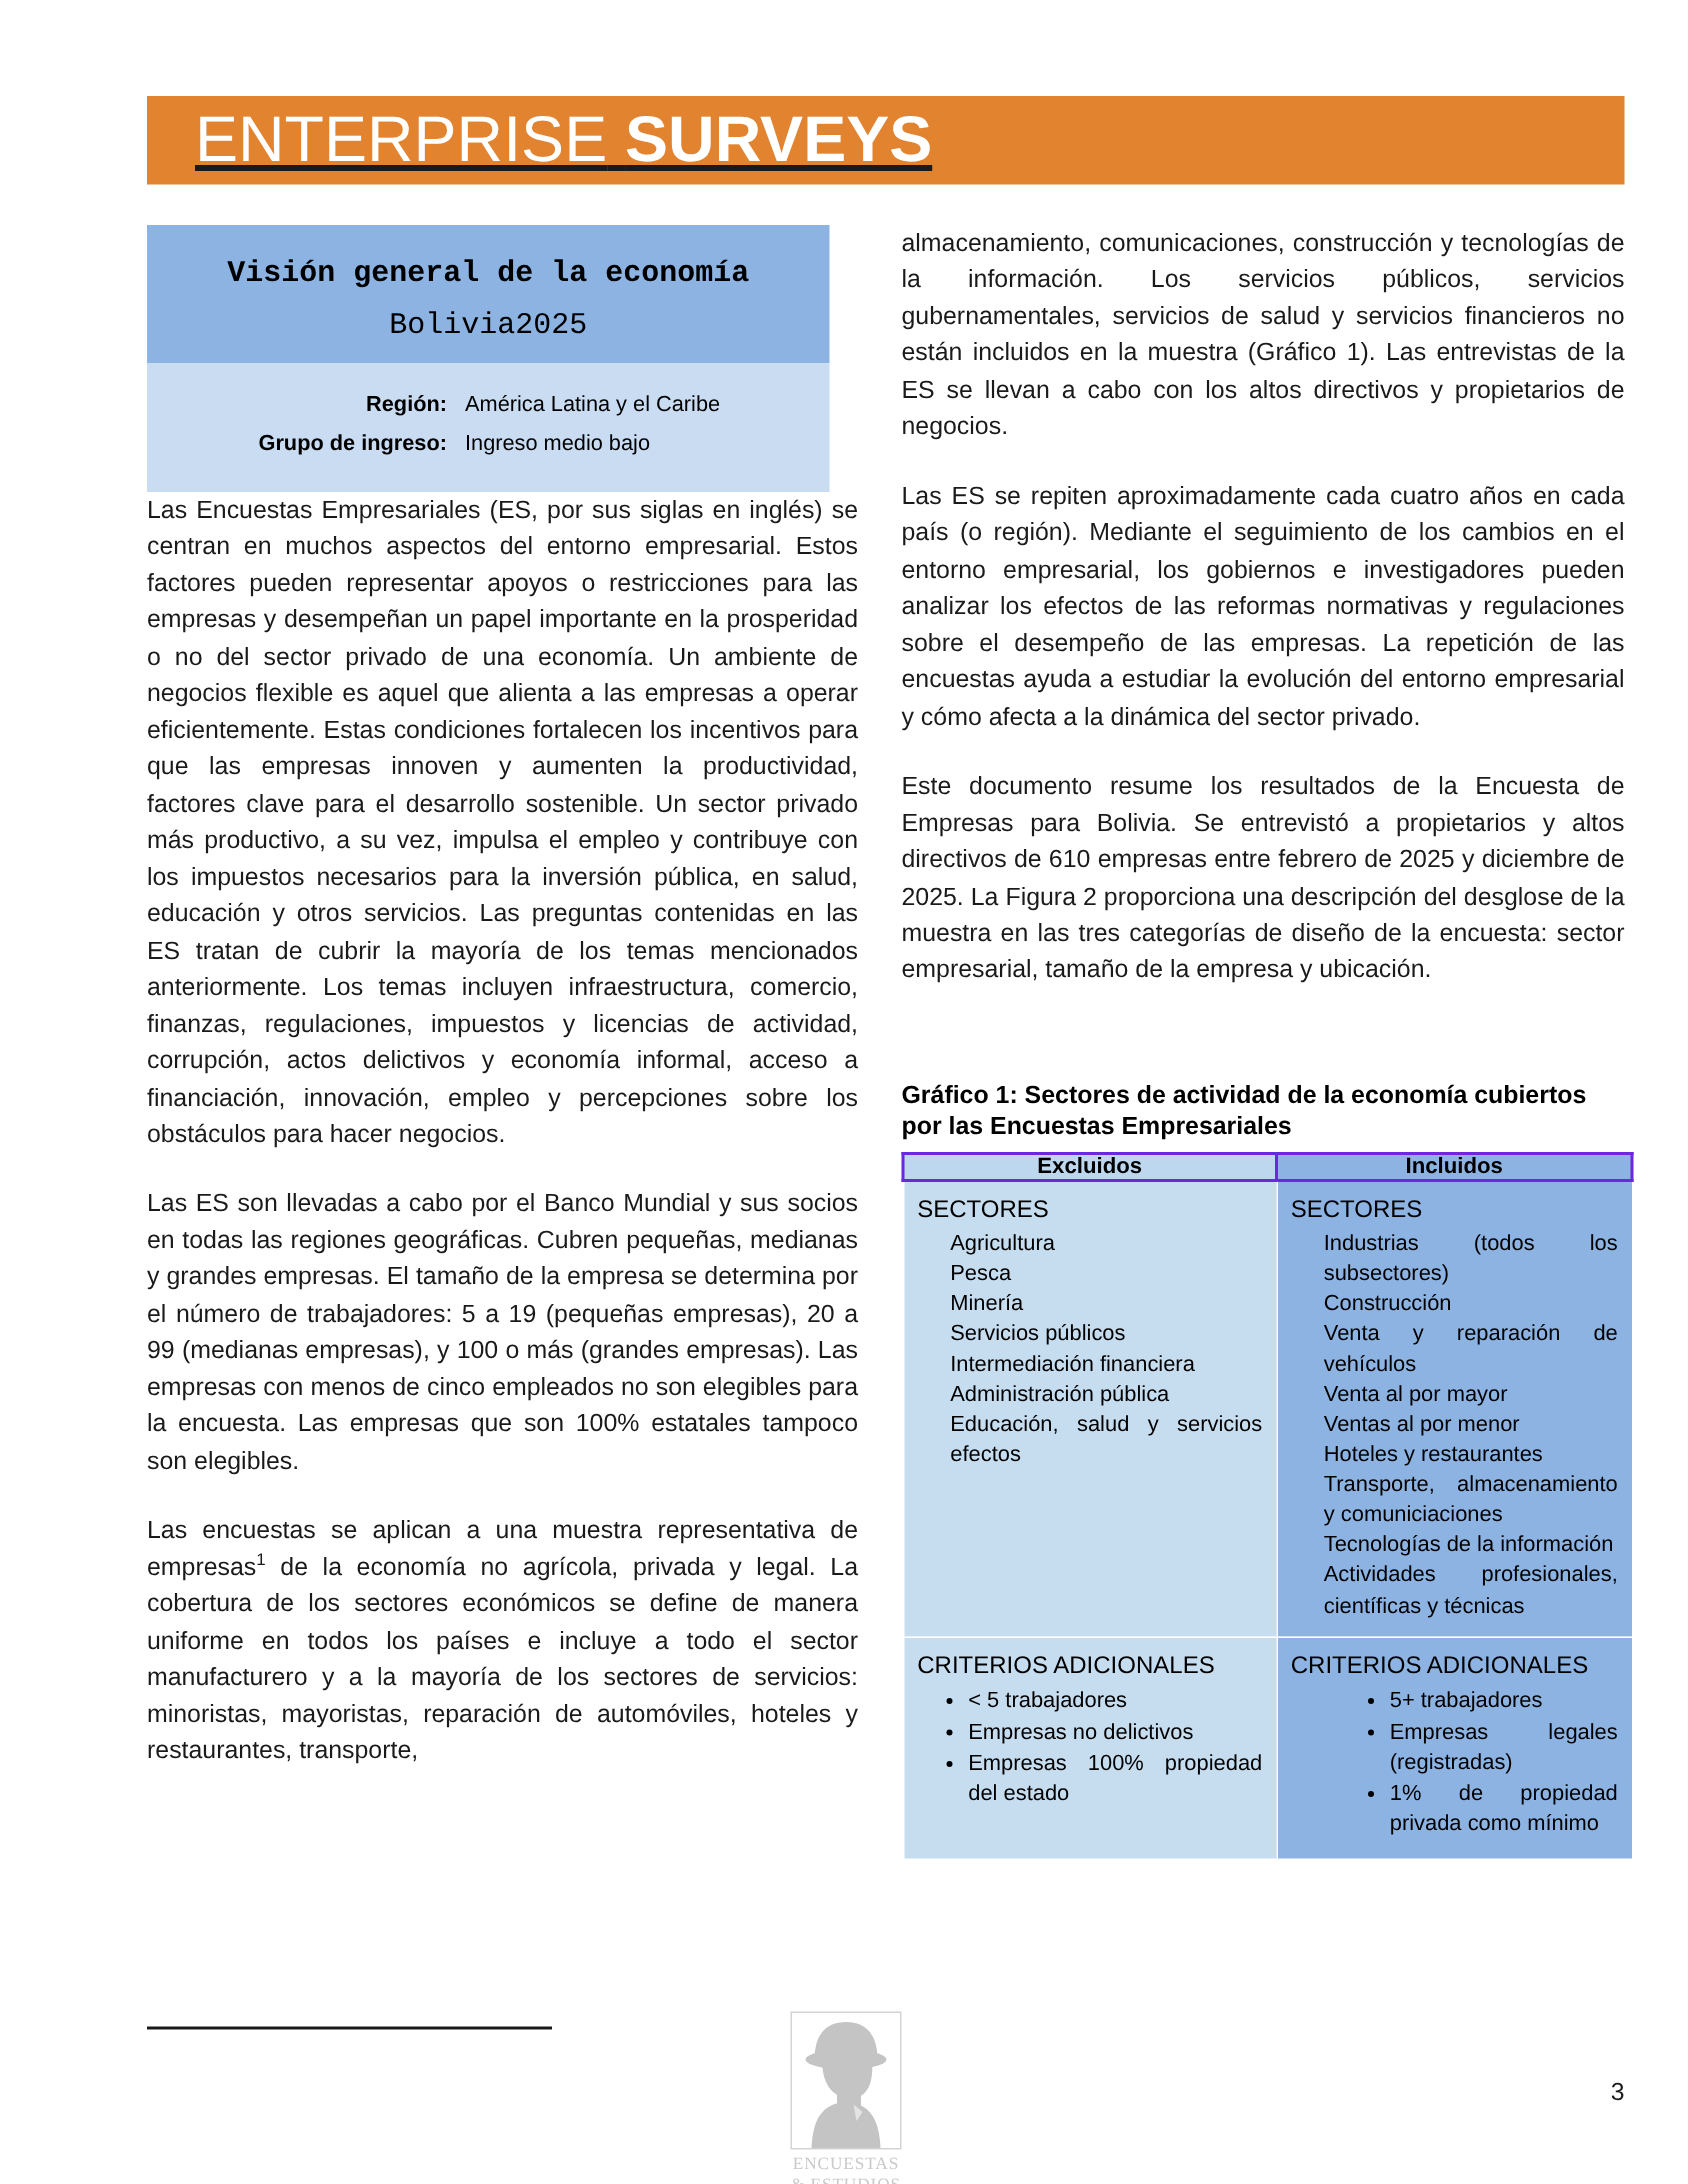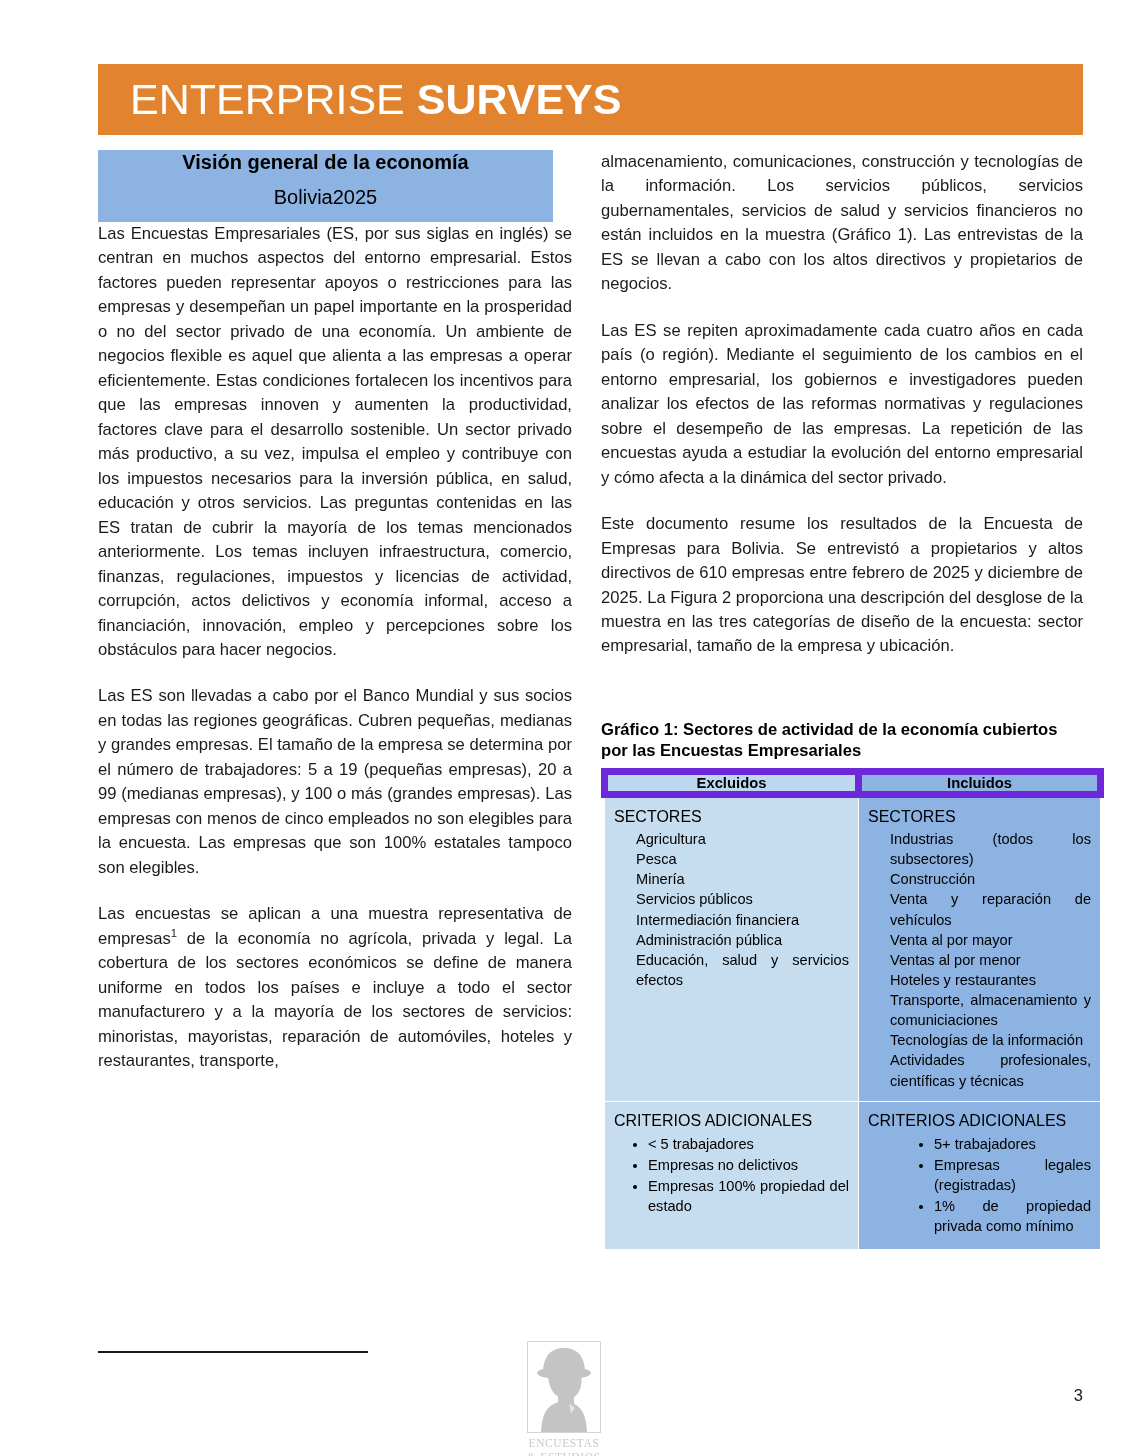--- a/index.html
+++ b/index.html
@@ -15,24 +15,25 @@
     position: relative;
     overflow: hidden;
   }
 
   
   .banner {
     position: absolute;
     left: 98px;
     top: 64px;
     width: 985px;
-    height: 71px;
+    height: 59px;
     background: #E1832F;
     display: flex;
     align-items: center;
+    text-decoration: underline;
   }
   .banner-title {
     font-size: 43px;
     line-height: 1;
     color: #ffffff;
     letter-spacing: 0px;
     padding-left: 32px;
     white-space: nowrap;
   }
   .banner-title .w1 { font-weight: 400; }
@@ -49,22 +50,23 @@
     position: absolute;
     left: 601px;
     top: 150px;
     width: 482px;
   }
 
   
   .infobox { width: 455px; }
   .infobox-head {
     background: #8CB3E2;
-    padding: 0 10px 12px;
+    padding: 20px 10px 12px;
     text-align: center;
+    font-family: Liberation Mono, monospace;
   }
   .infobox-title {
     font-size: 20px;
     font-weight: 700;
     color: #000;
     line-height: 1.25;
   }
   .infobox-sub {
     font-size: 20px;
     font-weight: 400;
@@ -130,21 +132,21 @@
     border-collapse: collapse;
     table-layout: fixed;
   }
   .g1-table td, .g1-table th { vertical-align: top; padding: 0; }
   .g1-head-l, .g1-head-r {
     text-align: center;
     font-size: 14.8px;
     font-weight: 700;
     padding: 5px 0 5px;
     color: #000;
-    border: 7px solid #6d28d9;
+    border: 2px solid #6d28d9;
   }
   .g1-head-l { background: #BDD7EE; }
   .g1-head-r { background: #8CB3E2; }
   .cell-l { background: #C6DCEF; border: 1px solid #ffffff; }
   .cell-r { background: #8CB3E2; border: 1px solid #ffffff; }
   .cell-pad { padding: 8px 9px 10px 9px; }
   .cell-pad-tall { padding: 8px 9px 34px 9px; }
 
   .sect-title {
     font-size: 16px;
@@ -229,20 +231,30 @@
     <span class="w1">ENTERPRISE</span><span>&nbsp;</span><span class="w2">SURVEYS</span>
   </div>
 </div>
 
 <div class="col-left">
 
   <div class="infobox">
     <div class="infobox-head">
       <div class="infobox-title">Visión general de la economía</div>
       <div class="infobox-sub">Bolivia2025</div>
+    </div>
+    <div class="infobox-body">
+      <div class="info-row">
+        <div class="info-label">Región:</div>
+        <div class="info-value">América Latina y el Caribe</div>
+      </div>
+      <div class="info-row">
+        <div class="info-label">Grupo de ingreso:</div>
+        <div class="info-value">Ingreso medio bajo</div>
+      </div>
     </div>
   </div>
 
 
   <p class="body">Las Encuestas Empresariales (ES, por sus siglas en inglés) se centran en muchos aspectos del entorno empresarial. Estos factores pueden representar apoyos o restricciones para las empresas y desempeñan un papel importante en la prosperidad o no del sector privado de una economía. Un ambiente de negocios flexible es aquel que alienta a las empresas a operar eficientemente. Estas condiciones fortalecen los incentivos para que las empresas innoven y aumenten la productividad, factores clave para el desarrollo sostenible. Un sector privado más productivo, a su vez, impulsa el empleo y contribuye con los impuestos necesarios para la inversión pública, en salud, educación y otros servicios. Las preguntas contenidas en las ES tratan de cubrir la mayoría de los temas mencionados anteriormente. Los temas incluyen infraestructura, comercio, finanzas, regulaciones, impuestos y licencias de actividad, corrupción, actos delictivos y economía informal, acceso a financiación, innovación, empleo y percepciones sobre los obstáculos para hacer negocios.</p>
   <p class="body">Las ES son llevadas a cabo por el Banco Mundial y sus socios en todas las regiones geográficas. Cubren pequeñas, medianas y grandes empresas. El tamaño de la empresa se determina por el número de trabajadores: 5 a 19 (pequeñas empresas), 20 a 99 (medianas empresas), y 100 o más (grandes empresas). Las empresas con menos de cinco empleados no son elegibles para la encuesta. Las empresas que son 100% estatales tampoco son elegibles.</p>
   <p class="body"><span>Las encuestas se aplican a una muestra representativa de empresas</span><sup>1</sup><span> de la economía no agrícola, privada y legal. La cobertura de los sectores económicos se define de manera uniforme en todos los países e incluye a todo el sector manufacturero y a la mayoría de los sectores de servicios: minoristas, mayoristas, reparación de automóviles, hoteles y restaurantes, transporte,</span></p>
 
 </div>
 

